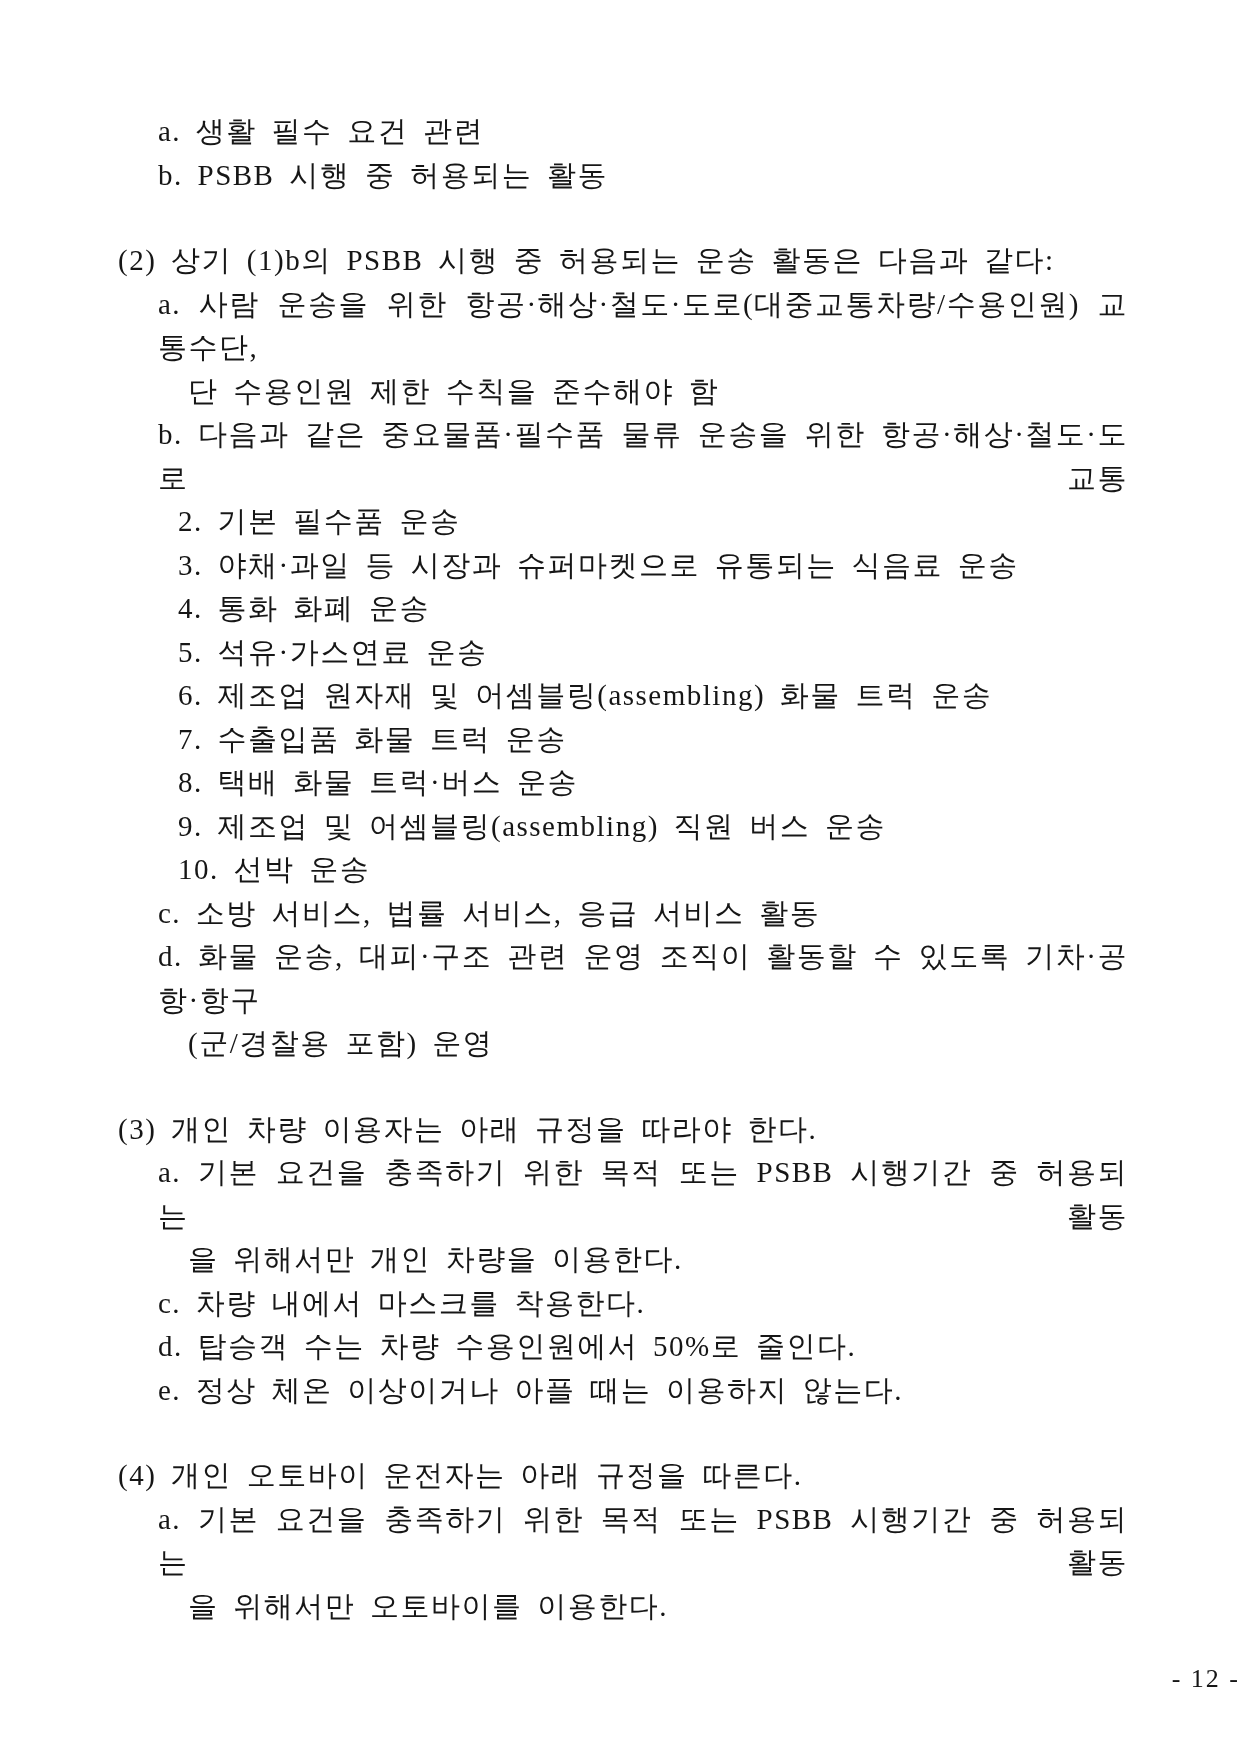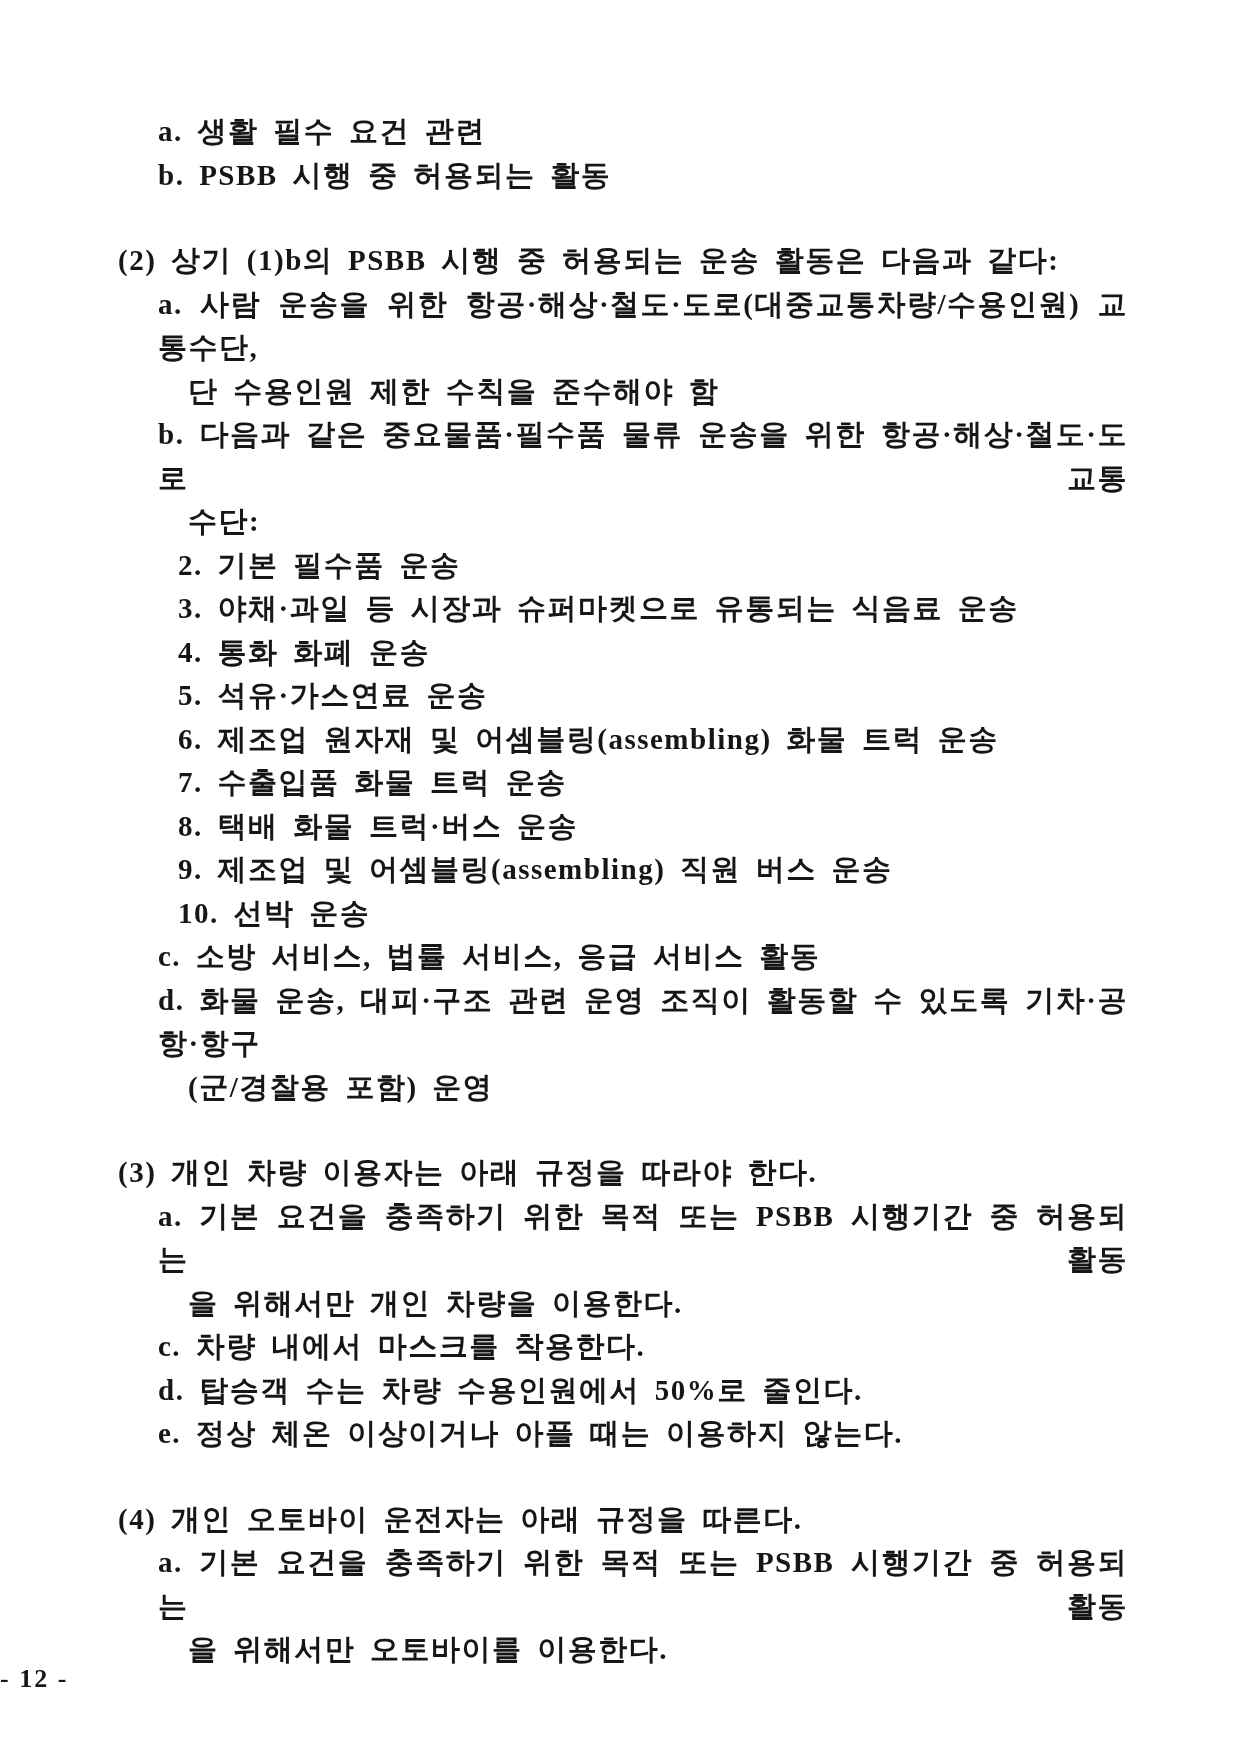--- a/index.html
+++ b/index.html
@@ -1,15 +1,15 @@
 <!DOCTYPE html>
 <html><head>
 <meta charset="utf-8">
 <style>
-  * { margin: 0; padding: 0; box-sizing: border-box; font-weight: bold; }
+  * { margin: 0; padding: 0; box-sizing: border-box; }
   html, body { background: #ffffff; }
   .page {
     position: relative;
     width: 1240px;
     height: 1753px;
     background: #ffffff;
     font-family: "Liberation Serif", "DejaVu Serif", serif;
     color: #161616;
     overflow: hidden;
   }
@@ -34,38 +34,37 @@
   .ind0 { padding-left: 0; }
   .ind1 { padding-left: 40px; }
   .ind2 { padding-left: 60px; }
   .ind3 { padding-left: 70px; }
   .gap  { margin-top: 42px; }
   .footer {
     position: absolute;
     left: 0;
     right: 0;
     top: 1664px;
-    text-align: left;
+    text-align: right;
     font-size: 26px;
     letter-spacing: 2px;
     color: #161616;
   }
 </style>
 </head>
 <body>
 
 <div class="page" style="color: rgb(22, 22, 22); background: rgb(255, 255, 255);">
   <div class="content">
       <div class="line ind1">a. 생활 필수 요건 관련</div>
       <div class="line ind1">b. PSBB 시행 중 허용되는 활동</div>
       <div class="line ind0 gap">(2) 상기 (1)b의 PSBB 시행 중 허용되는 운송 활동은 다음과 같다:</div>
       <div class="line ind1 just">a. 사람 운송을 위한 항공·해상·철도·도로(대중교통차량/수용인원) 교통수단,</div>
       <div class="line ind3">단 수용인원 제한 수칙을 준수해야 함</div>
       <div class="line ind1 just">b. 다음과 같은 중요물품·필수품 물류 운송을 위한 항공·해상·철도·도로 교통</div>
-      <div class="line ind3">수단:</div>
       <div class="line ind2">2. 기본 필수품 운송</div>
       <div class="line ind2">3. 야채·과일 등 시장과 슈퍼마켓으로 유통되는 식음료 운송</div>
       <div class="line ind2">4. 통화 화폐 운송</div>
       <div class="line ind2">5. 석유·가스연료 운송</div>
       <div class="line ind2">6. 제조업 원자재 및 어셈블링(assembling) 화물 트럭 운송</div>
       <div class="line ind2">7. 수출입품 화물 트럭 운송</div>
       <div class="line ind2">8. 택배 화물 트럭·버스 운송</div>
       <div class="line ind2">9. 제조업 및 어셈블링(assembling) 직원 버스 운송</div>
       <div class="line ind2">10. 선박 운송</div>
       <div class="line ind1">c. 소방 서비스, 법률 서비스, 응급 서비스 활동</div>

